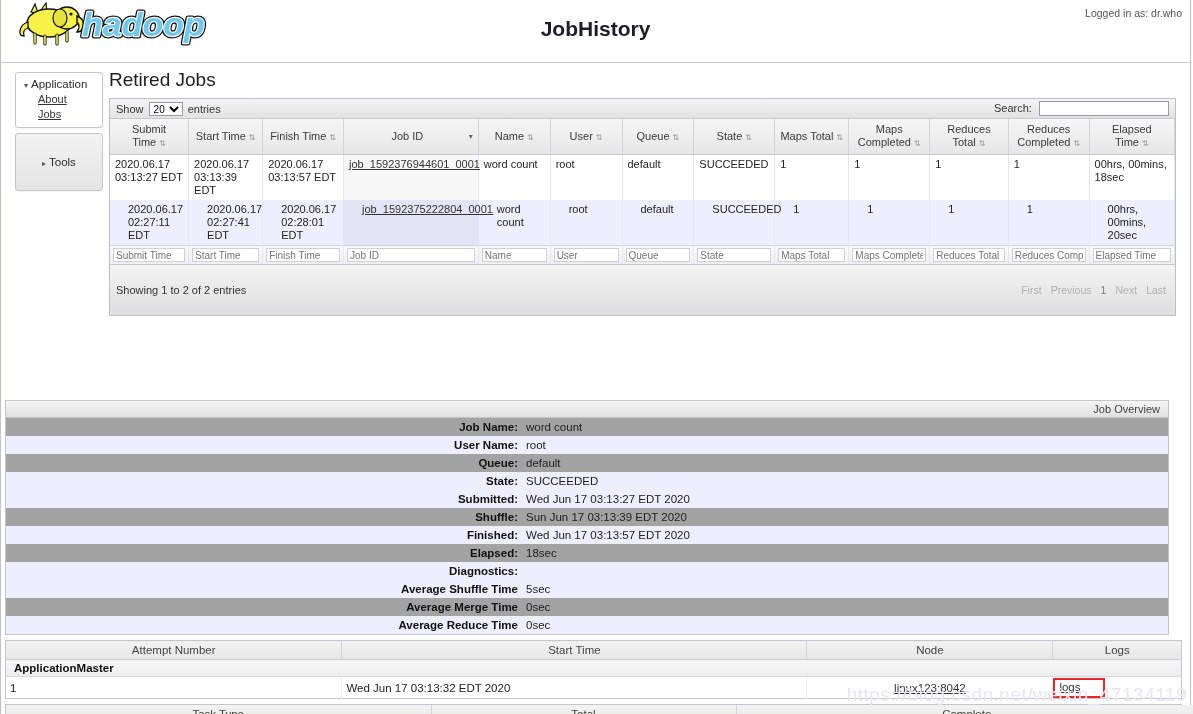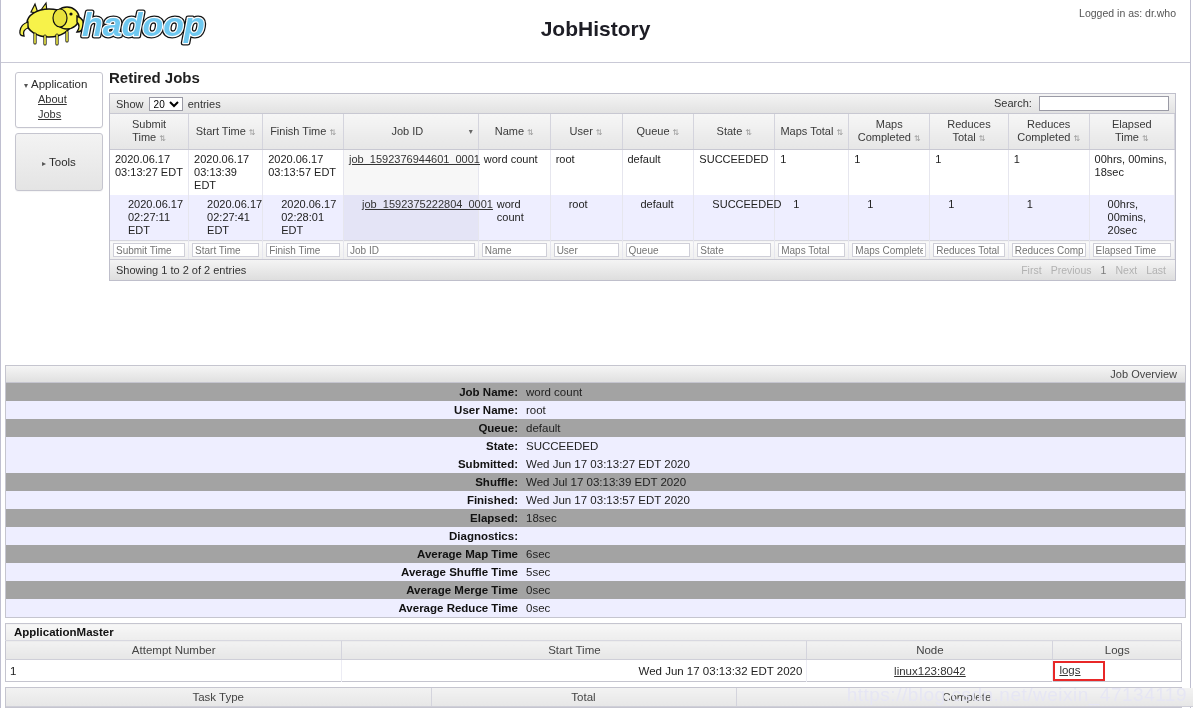--- a/index.html
+++ b/index.html
@@ -42,21 +42,21 @@
     left: 0; right: 0;
     top: 17px;
     text-align: center;
     font-size: 21px;
     font-weight: bold;
     color: #1d1d25;
     letter-spacing: 0px;
   }
   .login-info {
     position: absolute;
-    right: 14px;
+    right: 8px;
     top: 7px;
     font-size: 10.5px;
     color: #555;
   }
 
   
   .body-split { display: flex; align-items: flex-start; }
   .sidebar {
     width: 108px;
     flex: 0 0 108px;
@@ -95,24 +95,24 @@
 
   .content {
     flex: 1;
     padding: 0 14px 0 0;
     box-sizing: border-box;
     min-width: 0;
   }
 
   
   .section-title {
-    font-size: 15px;
+    font-size: 19px;
     color: #1f1f1f;
     margin: 6px 0 7px 0;
-    font-weight: bold;
+    font-weight: normal;
   }
   .dt-wrap {
     border: 1px solid #bfbfcb;
     background: #fff;
   }
   .dt-top {
     background: linear-gradient(#f4f4f4,#e2e2e2);
     border-bottom: 1px solid #c8c8d2;
     height: 19px;
     display: flex;
@@ -192,33 +192,33 @@
     color: #999;
     padding: 0 2px;
   }
   .dt-bottom {
     background: linear-gradient(#f4f4f4,#dedede);
     border-top: 1px solid #c8c8d2;
     height: 20px;
     display: flex;
     align-items: center;
     justify-content: space-between;
-    padding: 0 6px;
+    padding: 15px 6px;
     font-size: 11px;
     color: #333;
   }
   .pager span {
     color: #b2b2b2;
     padding: 0 3px;
     font-size: 10.5px;
   }
   .pager span.cur { color: #7a7a7a; }
 
   
-  .ov-wrap { margin: 0 4px 0 4px; }
+  .ov-wrap { margin: 0 21px 0 4px; }
   .ov-bar {
     background: linear-gradient(#f5f5f5,#e0e0e0);
     border: 1px solid #c5c5cf;
     border-bottom: none;
     height: 17px;
     text-align: right;
     padding: 2px 8px 0 0;
     font-size: 11px;
     color: #444;
     box-sizing: border-box;
@@ -503,37 +503,33 @@
         <tr class="even">
             <td class="k">State:</td>
             <td class="v">SUCCEEDED</td>
           </tr>
         <tr class="even">
             <td class="k">Submitted:</td>
             <td class="v">Wed Jun 17 03:13:27 EDT 2020</td>
           </tr>
         <tr class="odd">
             <td class="k">Shuffle:</td>
-            <td class="v">Wed Jul 17 03:13:39 EDT 2020</td>
+            <td class="v">Sun Jun 17 03:13:39 EDT 2020</td>
           </tr>
         <tr class="even">
             <td class="k">Finished:</td>
             <td class="v">Wed Jun 17 03:13:57 EDT 2020</td>
           </tr>
         <tr class="odd">
             <td class="k">Elapsed:</td>
             <td class="v">18sec</td>
           </tr>
         <tr class="even">
             <td class="k">Diagnostics:</td>
             <td class="v"></td>
-          </tr>
-        <tr class="odd">
-            <td class="k">Average Map Time</td>
-            <td class="v">6sec</td>
           </tr>
         <tr class="even">
             <td class="k">Average Shuffle Time</td>
             <td class="v">5sec</td>
           </tr>
         <tr class="odd">
             <td class="k">Average Merge Time</td>
             <td class="v">0sec</td>
           </tr>
         <tr class="even">
@@ -547,31 +543,31 @@
   <div class="am-wrap">
     <table class="am">
       <colgroup>
           <col style="width:335px">
           <col style="width:463px">
           <col style="width:245px">
           <col style="width:128px">
         </colgroup>
       <tbody>
         <tr>
-          <td class="amtitle" colspan="4">ApplicationMaster</td>
-        </tr>
-        <tr>
           <th>Attempt Number</th>
           <th>Start Time</th>
           <th>Node</th>
           <th style="border-right:none">Logs</th>
         </tr>
         <tr>
+          <td class="amtitle" colspan="4">ApplicationMaster</td>
+        </tr>
+        <tr>
           <td class="c">1</td>
-          <td class="c" style="text-align:right">Wed Jun 17 03:13:32 EDT 2020</td>
+          <td class="c" style="text-align:left">Wed Jun 17 03:13:32 EDT 2020</td>
           <td class="c" style="text-align:center"><a href="#">linux123:8042</a></td>
           <td class="c" style="border-right:none">
             <span class="logs-hl"><a href="#">logs</a></span>
           </td>
         </tr>
       </tbody>
     </table>
   </div>
 
   <div class="tk-wrap">

